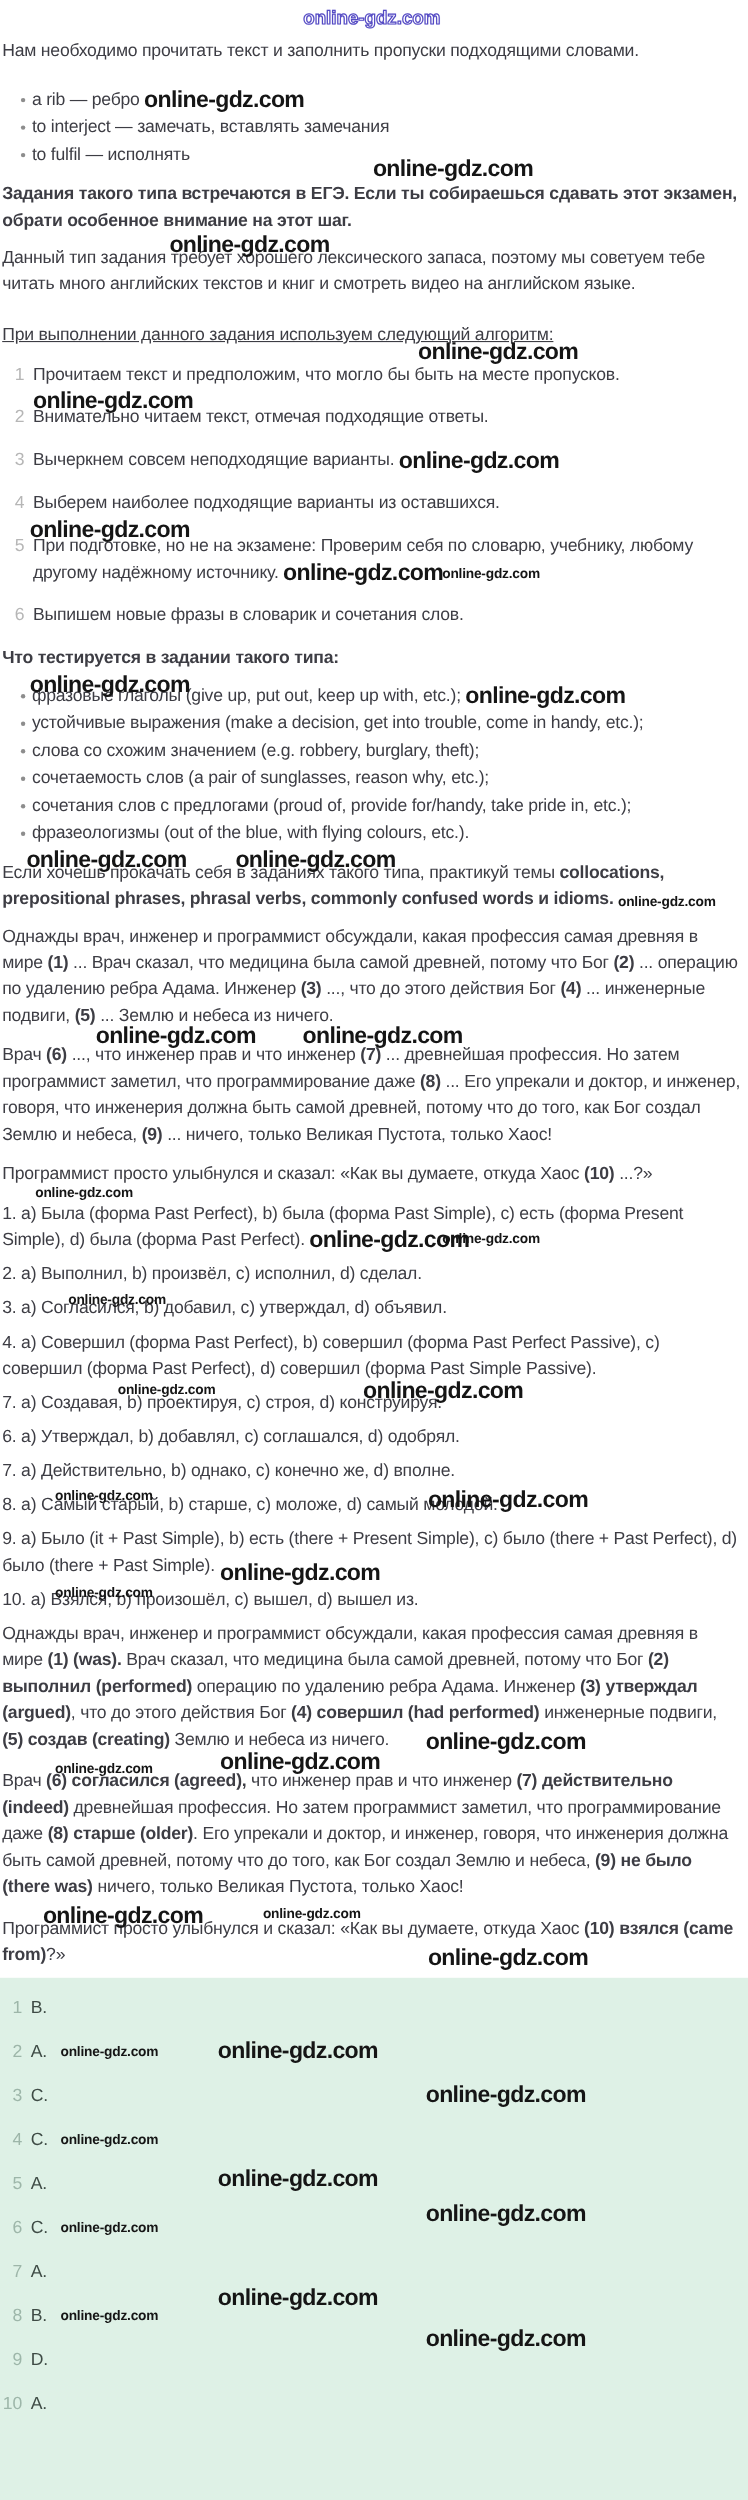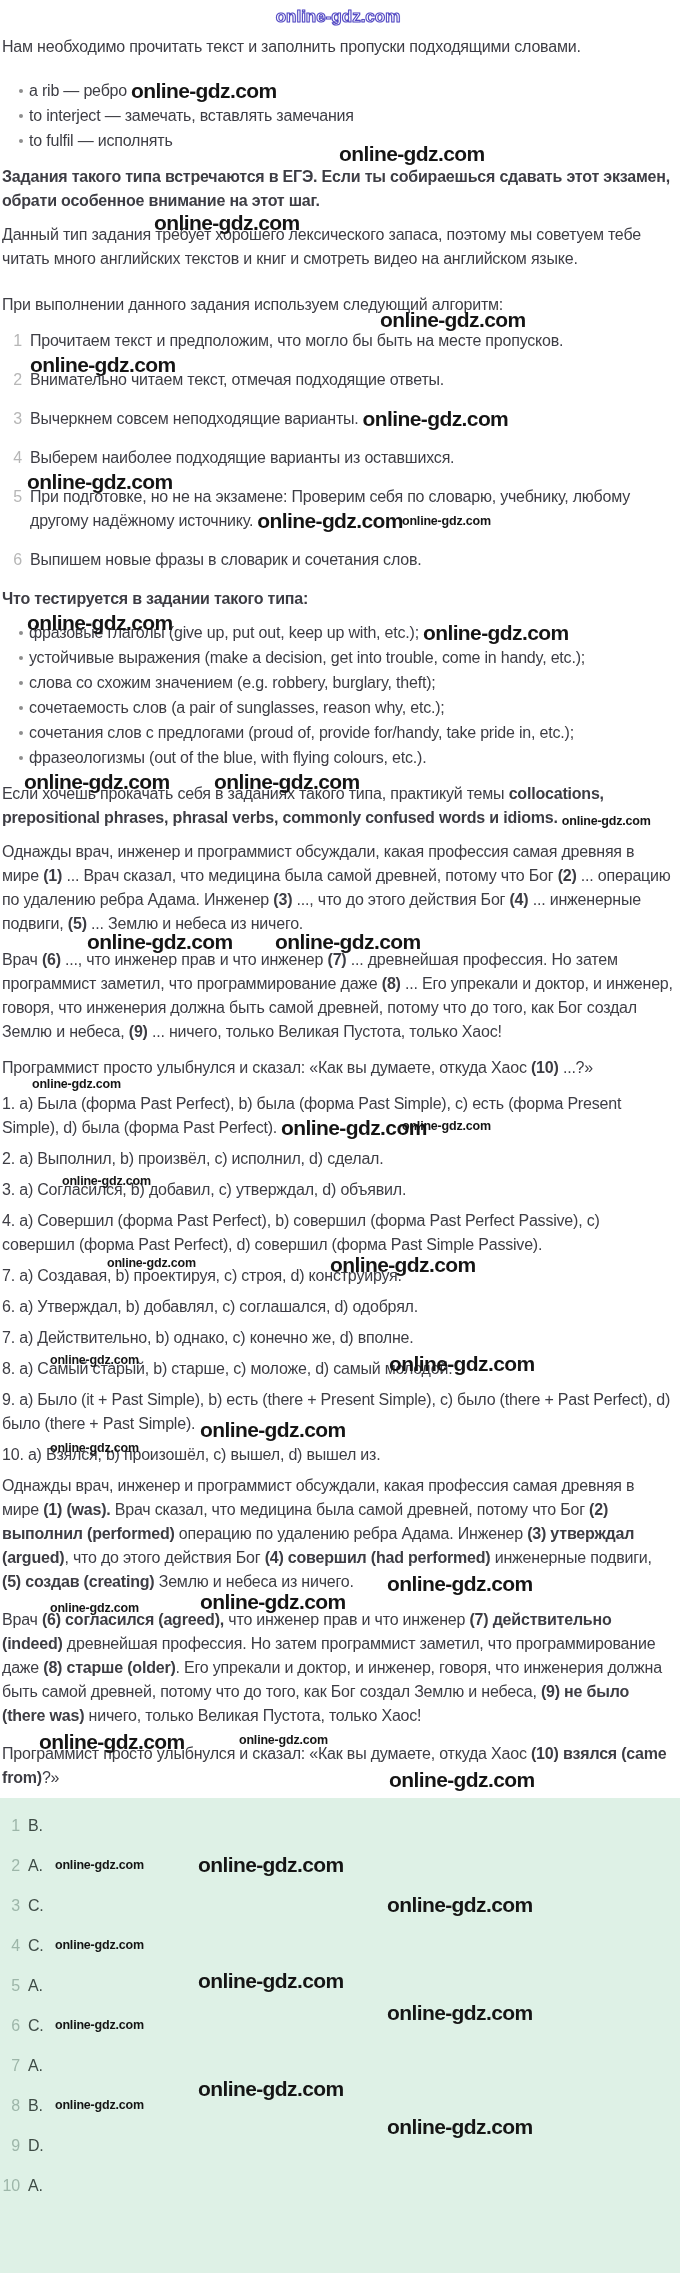--- a/index.html
+++ b/index.html
@@ -38,21 +38,21 @@
 
   
   ol.steps{list-style:none;margin:0 0 8px;padding:0;}
   ol.steps li{position:relative;padding-left:28px;margin:0 0 15px;}
   ol.steps .num{position:absolute;left:6px;top:0;width:14px;text-align:right;color:#b6b6b6;}
 
   .intro-p{margin-bottom:20px;}
   .wordlist-title{font-weight:700;margin:0 0 10px;}
   .exam-note{font-weight:700;margin-bottom:10px;}
   .lexicon-note{margin-bottom:22px;}
-  .algo-intro{margin-bottom:12px;}
+  .algo-intro{margin-bottom:12px;text-decoration:underline;}
   .tested-title{font-weight:700;margin:14px 0 10px;}
   .practice-note{margin-bottom:10px;}
   .story-p{margin-bottom:12px;}
   .opt{margin-bottom:7px;}
   .filled-p{margin-bottom:14px;}
   .filled-last{margin-bottom:8px;}
 
   
   .answers{flex:1 0 auto;background:#def1e6;padding-top:16px;}
   .ans-row{position:relative;padding-left:28px;height:40px;}

